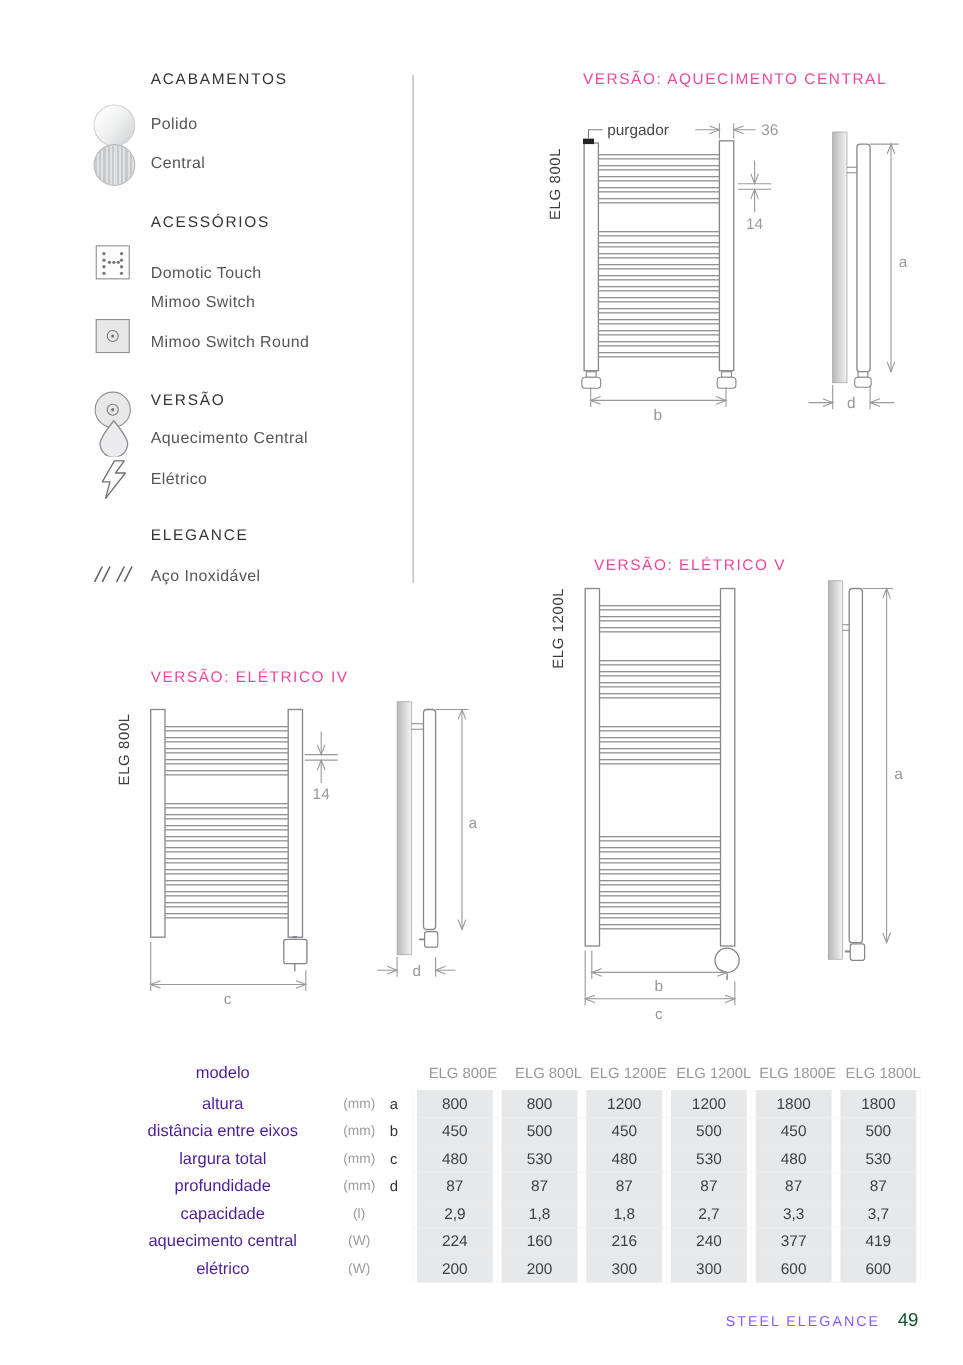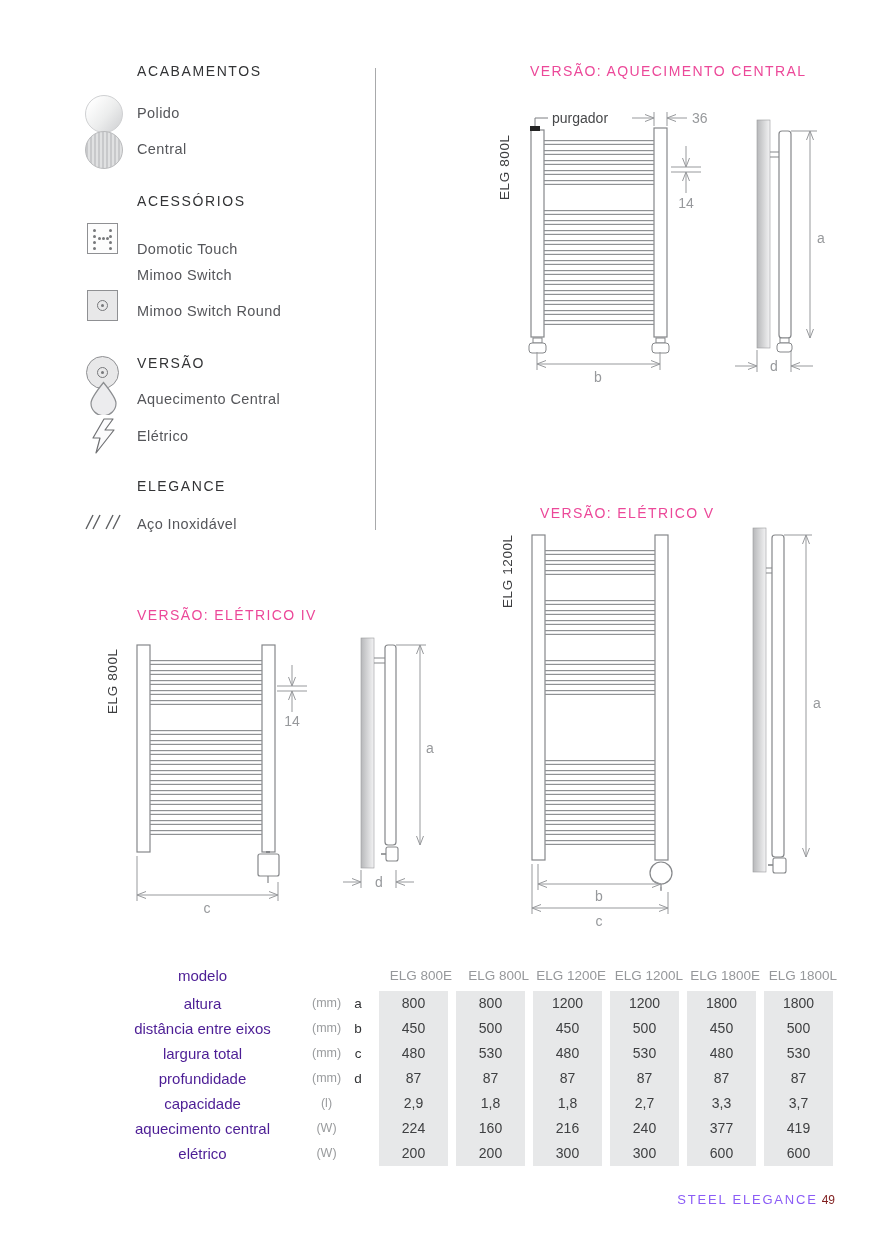--- a/index.html
+++ b/index.html
@@ -29,21 +29,21 @@
   .cell{line-height:25px;white-space:nowrap;}
   .cell.hdr{line-height:30px;}
   .lblc{text-align:center;font-size:15px;color:#4c1d95;}
   .unitc{text-align:center;padding-left:7px;font-size:12.5px;color:#9a9c9e;}
   .ltrc{text-align:center;font-size:13.5px;color:#313234;}
   .mdlc{text-align:right;font-size:13.5px;color:#96989b;}
   .valc{text-align:center;font-size:14px;color:#3f4042;background:#e7e8e9;
         border-left:4px solid #fff;border-right:4px solid #fff;}
   .footer{text-align:right;}
   .footer .brand{font-size:13px;letter-spacing:1.8px;color:#8b5cf6;}
-  .footer .pnum{font-size:12px;color:#7f1d1d;margin-left:4px;}
+  .footer .pnum{font-size:17px;color:#14532d;margin-left:16px;}
   svg text{font-family:"Liberation Sans", sans-serif;}
   .dimtxt{font-size:14px;fill:#97999c;}
   .calltxt{font-size:14px;fill:#47484a;}
 </style>
 </head>
 <body>
 
 <div class="page">
 
   <div class="abs h" style="left:137px;top:63px;">ACABAMENTOS</div>

